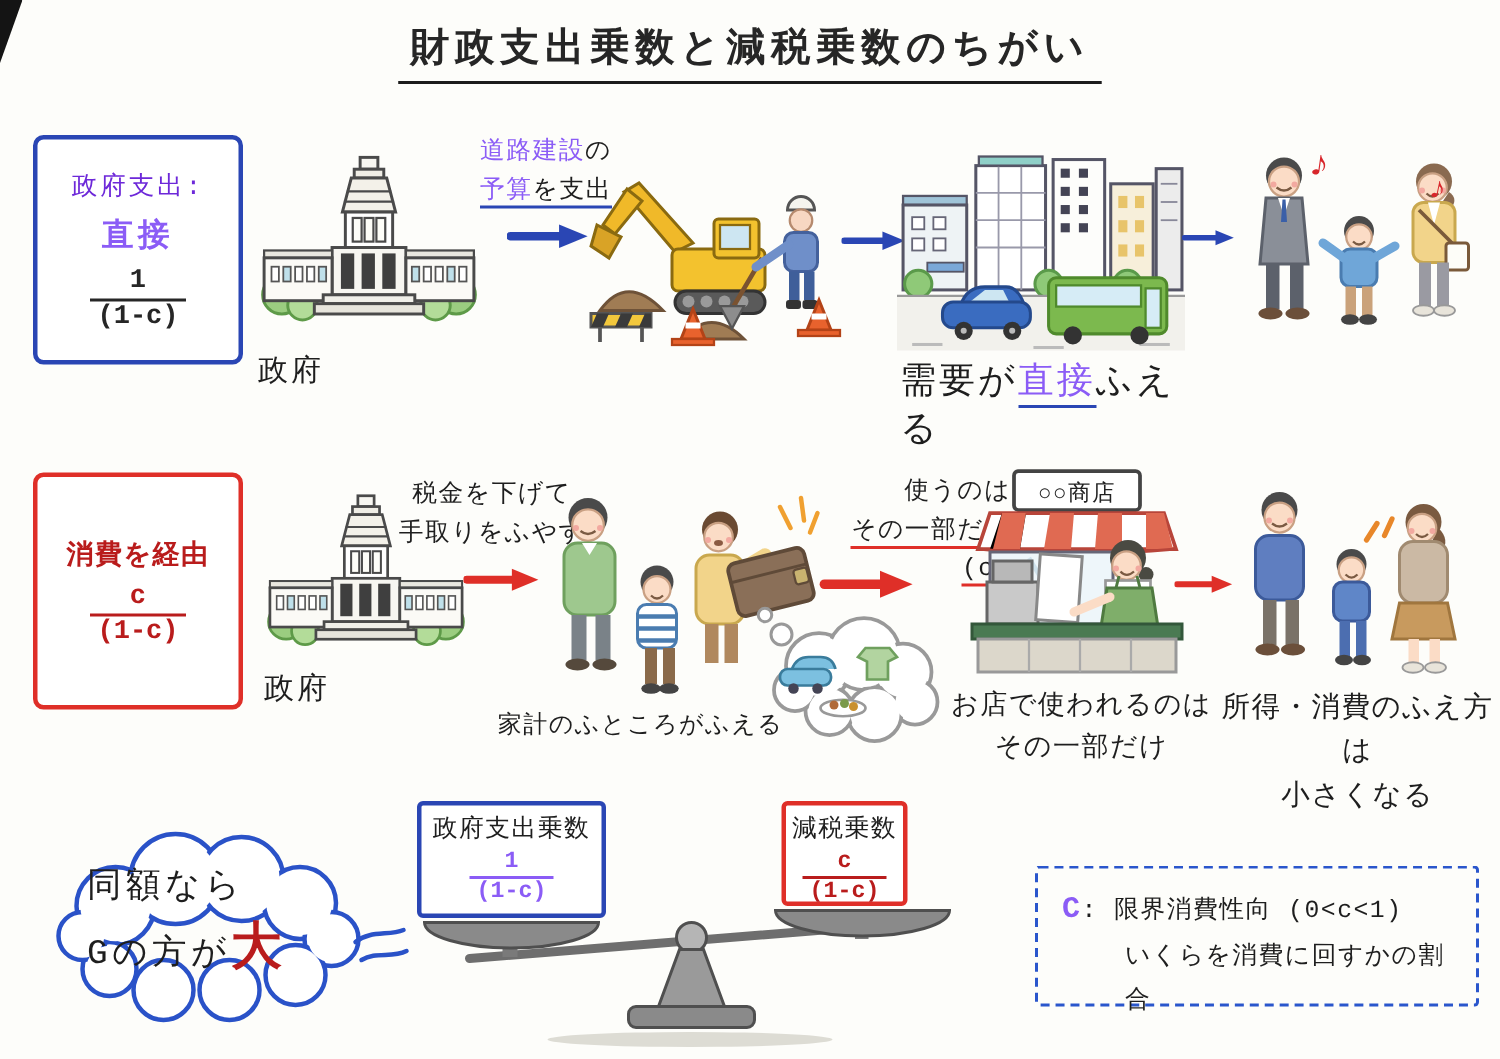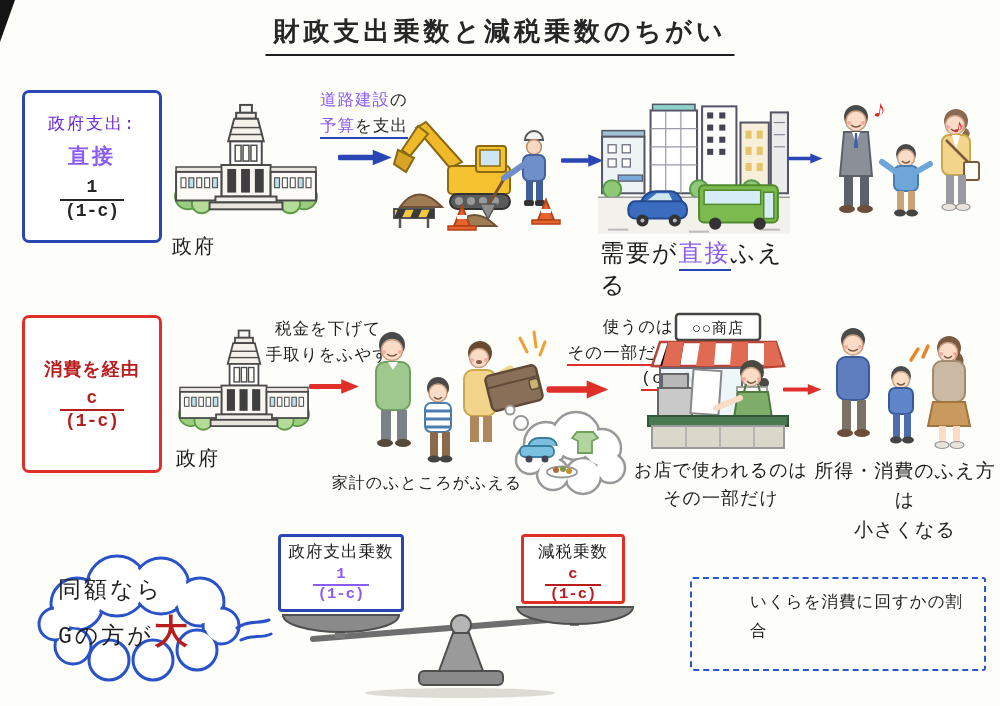--- a/index.html
+++ b/index.html
@@ -494,24 +494,25 @@
     <rect x="164" y="76" width="84" height="14" rx="5" fill="#8a8a8a" stroke="#4f4f4f" stroke-width="2"></rect>
   </svg>
 
   <div class="abs scalebox" style="left:278px;top:534px;width:126px;height:78px">
     <div class="t">政府支出乗数</div>
     <div class="frac ink-blue">
       <span class="num">1</span>
       <span class="den">(1-c)</span>
     </div>
   </div>
-  <div class="abs scalebox red" style="left:521px;top:534px;width:104px;height:70px">
+  <div class="abs scalebox red" style="left:521px;top:534px;width:84px;height:70px">
     <div class="t">減税乗数</div>
     <div class="frac ink-red">
       <span class="num">c</span>
       <span class="den">(1-c)</span>
     </div>
   </div>
 
   <div class="abs legend" style="left:690px;top:577px;width:296px;height:94px">
+    <div><span class="c ink-blue">C</span><span>: 限界消費性向 (0&lt;c&lt;1)</span></div>
     <div class="indent">いくらを消費に回すかの割合</div>
   </div>
 </div>
 
 </body></html>

